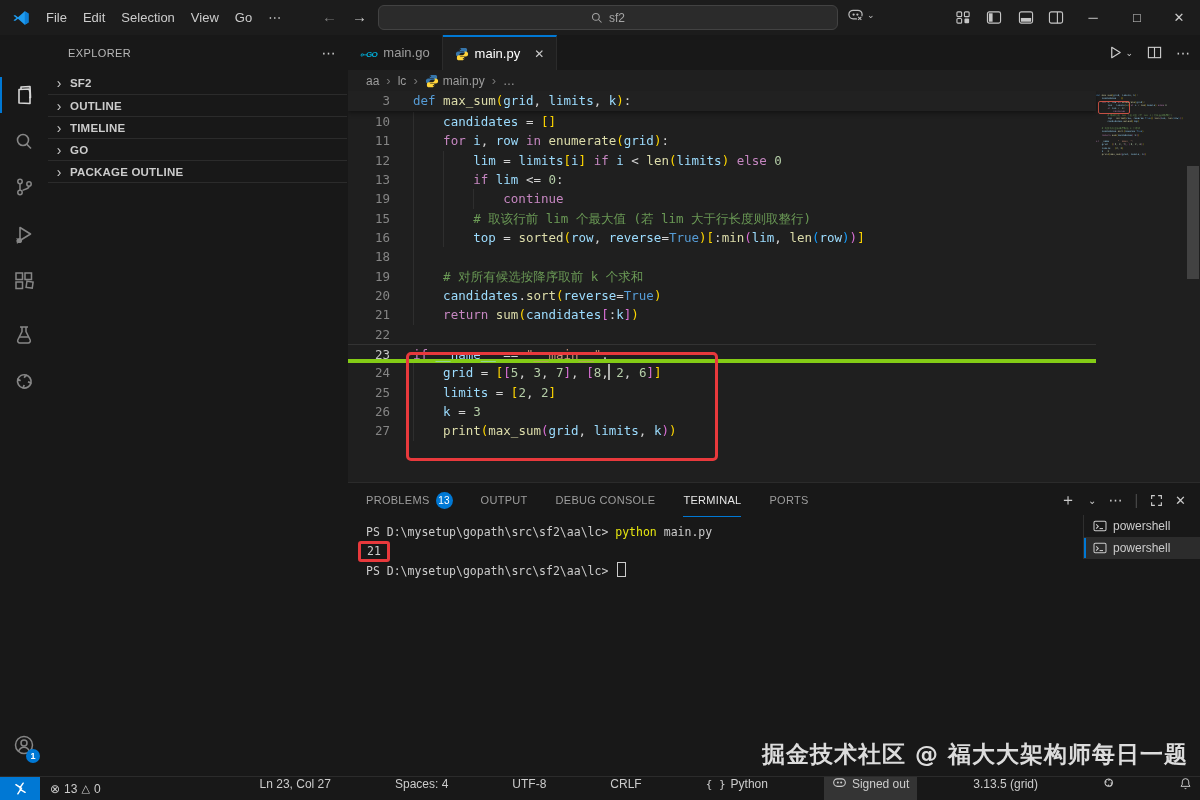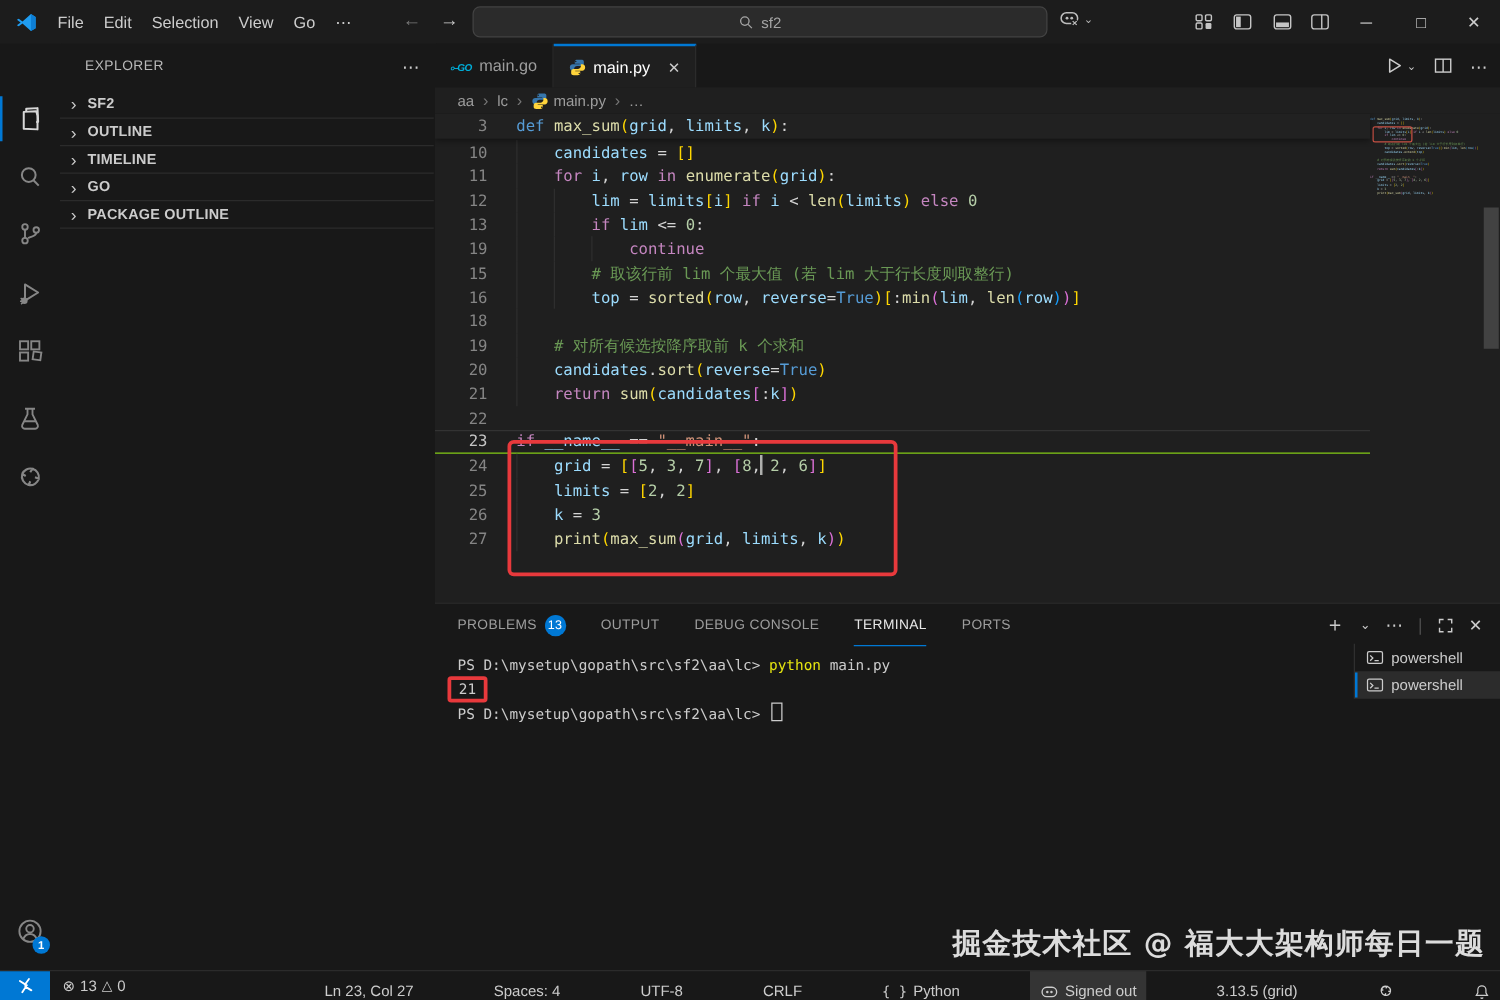--- a/index.html
+++ b/index.html
@@ -60,21 +60,21 @@
     align-items:center;gap:7px;padding-left:18px;font-size:12px;color:#9d9d9d;}
   .bc-sep{color:#767676;font-size:13px;}
   .bc-item{display:flex;align-items:center;gap:4px;}
 
   #code-region{position:absolute;left:0;top:56px;right:0;bottom:0;background:#1f1f1f;overflow:hidden;}
   .mono{font-family:"DejaVu Sans Mono","Liberation Mono",monospace;}
   #sticky-row{position:absolute;left:0;top:0;right:104px;height:20px;display:flex;background:#212121;
     box-shadow:0 2px 5px rgba(0,0,0,.45);z-index:3;}
   #code-lines{position:absolute;left:0;top:21px;right:104px;z-index:1;}
   .code-row{display:flex;height:19.33px;position:relative;box-sizing:border-box;}
-  .code-row.current{border-top:1px solid #333333;border-bottom:1px solid #84cc16;align-items:flex-end;}
+  .code-row.current{border-top:1px solid #333333;border-bottom:4px solid #84cc16;}
   .gutter{width:58px;box-sizing:border-box;padding-right:16px;text-align:right;color:#858585;
     font-size:12.5px;line-height:19.33px;flex:none;}
   #sticky-row .gutter{line-height:20px;}
   .code-row.current .gutter{color:#c6c6c6;}
   .code-text{position:relative;flex:1;padding-left:7px;white-space:pre;font-size:12.5px;line-height:19.33px;}
   #sticky-row .code-text{line-height:20px;}
   .iguide{position:absolute;top:0;bottom:0;border-left:1px solid #2e2e2e;}
   .tk-kw{color:#C586C0}.tk-def{color:#569CD6}.tk-fn{color:#DCDCAA}.tk-v{color:#9CDCFE}
   .tk-n{color:#B5CEA8}.tk-s{color:#CE9178}.tk-c{color:#6A9955}.tk-p{color:#D4D4D4}
   .tk-b1{color:#FFD700}.tk-b2{color:#DA70D6}.tk-b3{color:#179FFF}
@@ -106,21 +106,21 @@
   #watermark{position:absolute;right:12px;top:256px;font-size:23px;font-weight:bold;color:#dcdcdc;
     letter-spacing:1px;font-family:"DejaVu Sans","Liberation Sans",sans-serif;}
 
   
   #statusbar{left:0;top:776px;width:1200px;height:24px;background:#181818;border-top:1px solid #2b2b2b;
     box-sizing:border-box;display:flex;align-items:center;font-size:12px;color:#cccccc;}
   #remote-chip{width:40px;height:23px;background:#0078d4;color:#fff;display:flex;align-items:center;
     justify-content:center;font-size:11px;font-weight:bold;}
   #problems-status{display:flex;align-items:center;gap:4px;margin-left:10px;font-size:12px;}
   #status-right{margin-left:auto;display:flex;align-items:center;height:100%;}
-  .status-item{padding:0 8px;height:100%;display:flex;align-items:flex-end;gap:5px;white-space:nowrap;margin-left:48px;}
+  .status-item{padding:0 8px;height:100%;display:flex;align-items:flex-start;gap:5px;white-space:nowrap;margin-left:48px;}
   .status-item.highlight{background:rgba(255,255,255,.12);}
   .glyph{font-family:"DejaVu Sans",sans-serif;}
 </style>
 </head>
 <body>
 
 <div id="titlebar" class="abs">
   <span id="vscode-logo">
     <svg width="18" height="18" viewBox="0 0 24 24">
         <path fill="#1f9cf0" d="M17 3 8 11 4 8 2 9l4 3-4 3 2 1 4-3 9 8 5-3V6z"></path>

